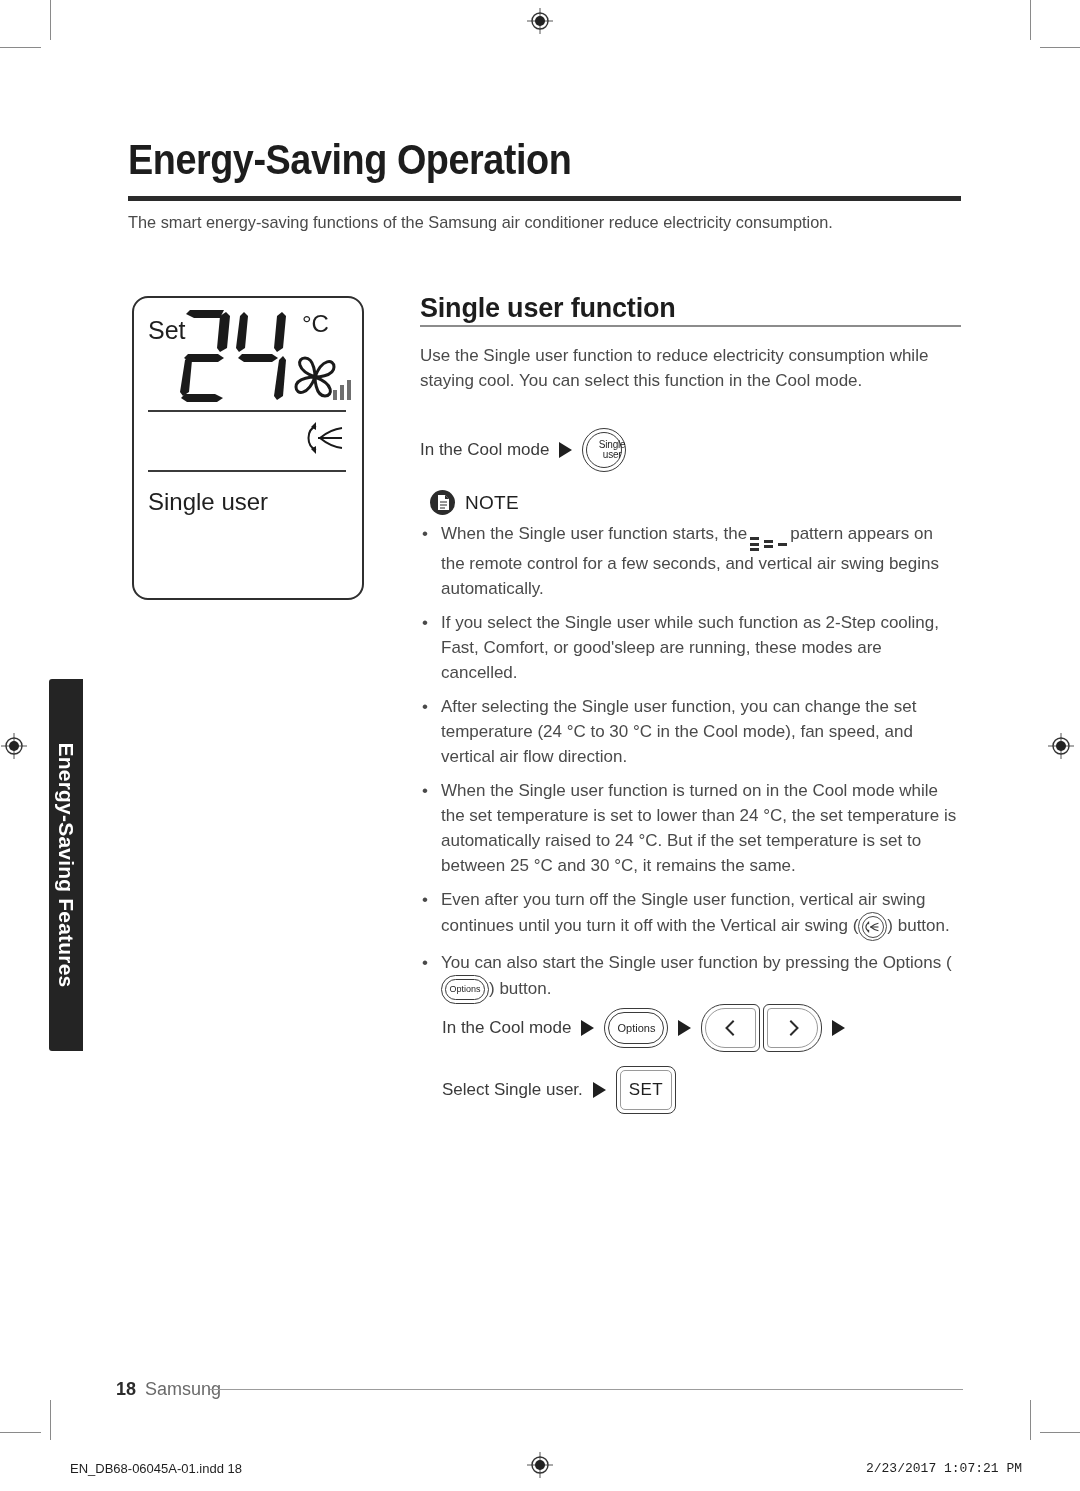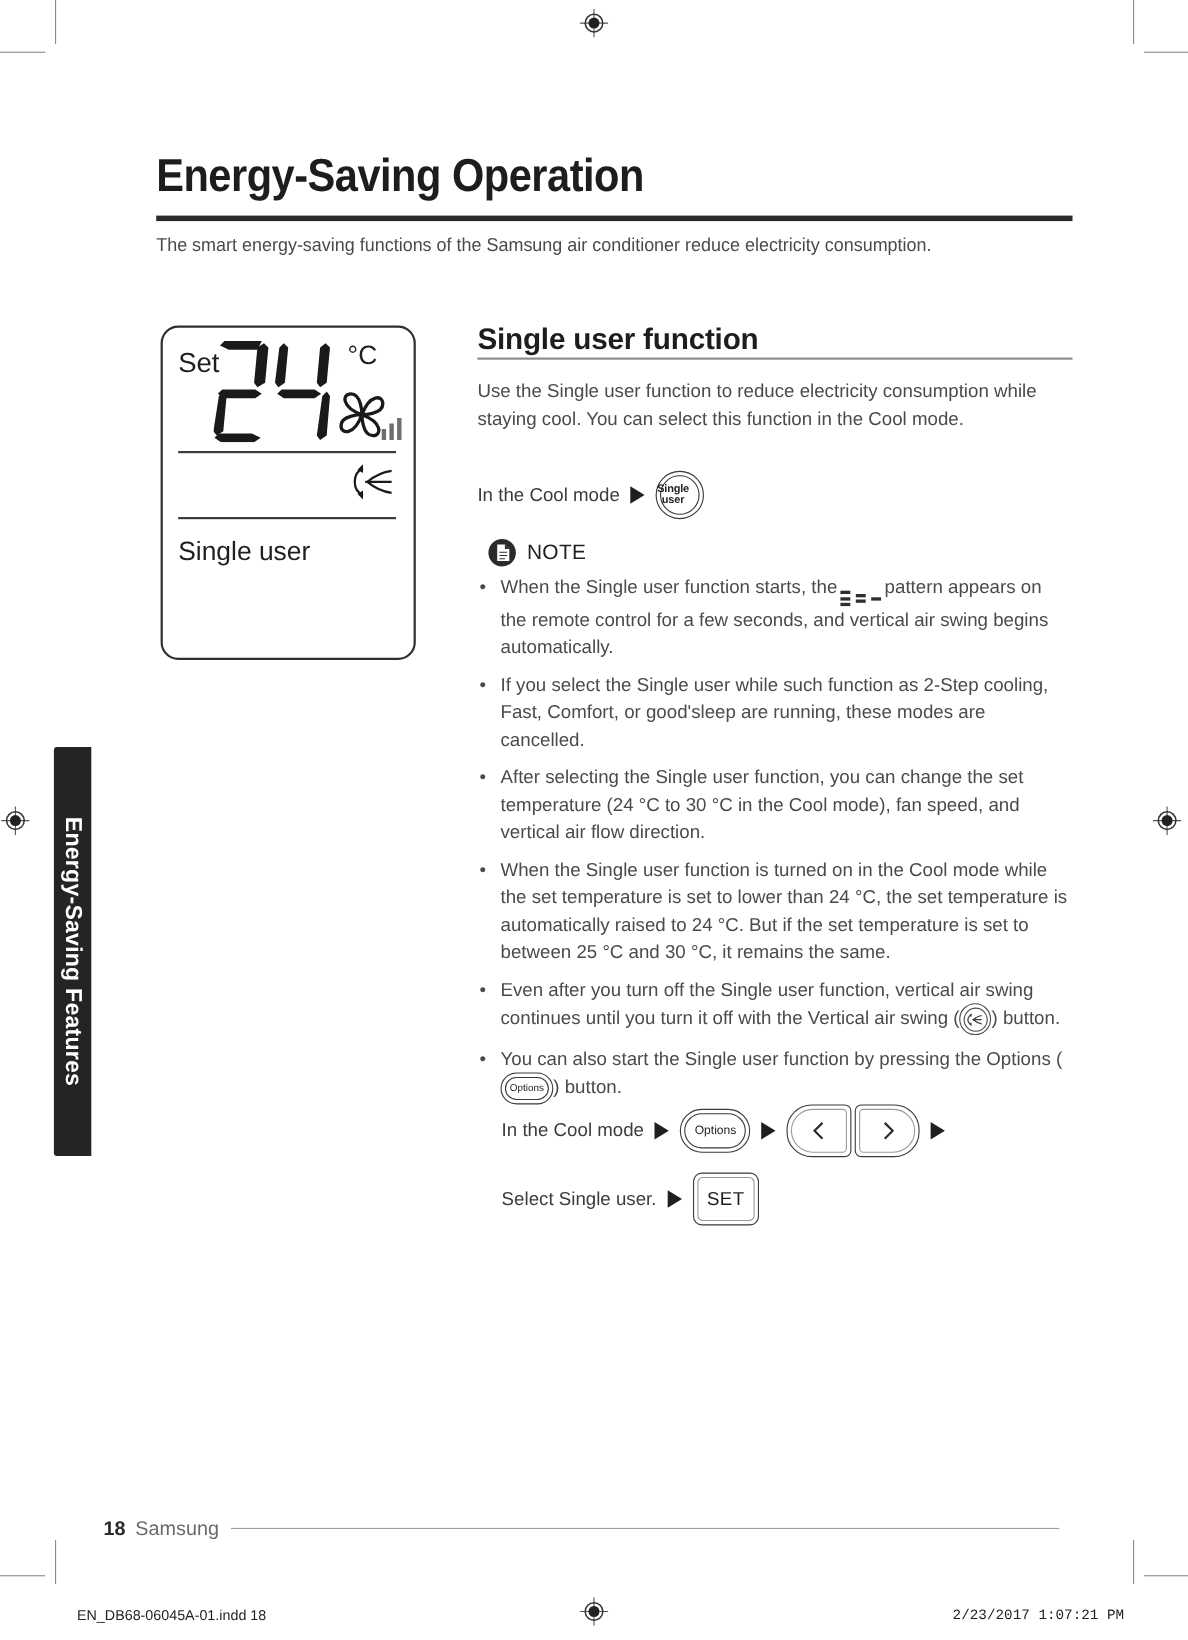--- a/index.html
+++ b/index.html
@@ -53,21 +53,20 @@
     letter-spacing: 0.2px;
   }
 
   
   .page {
     position: absolute;
     left: 128px;
     top: 0;
     width: 835px;
     height: 1476px;
-    margin-left: 14px;
   }
 
   .chapter-title {
     position: absolute;
     left: 0;
     top: 136px;
     font-size: 42px;
     font-weight: bold;
     color: #1d1d1d;
     letter-spacing: -0.5px;
@@ -235,24 +234,23 @@
     border-left: 13px solid #1f1f1f;
     border-top: 8px solid transparent;
     border-bottom: 8px solid transparent;
   }
 
   
   .btn-circle {
     width: 42px; height: 42px;
     border-radius: 50%;
     border: 1.5px solid #3a3a3a;
-    display: flex; align-items: center; justify-content: flex-start;
+    display: flex; align-items: center; justify-content: flex-end;
     position: relative;
     background: #fff;
-    font-weight: bold;
   }
   .btn-circle::before {
     content: "";
     position: absolute;
     left: 3px; top: 3px; right: 3px; bottom: 3px;
     border-radius: 50%;
     border: 1.5px solid #3a3a3a;
   }
   .btn-circle span {
     position: relative;
@@ -408,21 +406,21 @@
   .dash-grp b {
     display: block;
     width: 9px;
     height: 3px;
     background: #2f2f2f;
   }
 
   
   .folio {
     position: absolute;
-    left: 94px;
+    left: 116px;
     top: 1379px;
     display: flex;
     align-items: center;
     gap: 9px;
     justify-content: center;
   }
   .folio-num { font-size: 18px; font-weight: bold; color: #2b2b2b; }
   .folio-lang { font-size: 18px; color: #6a6a6a; }
   .folio-rule {
     position: absolute;

